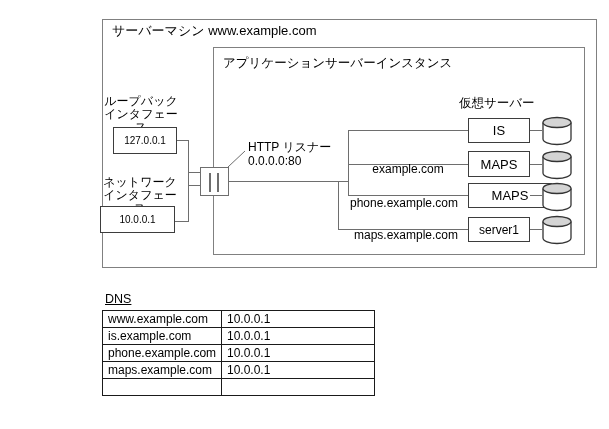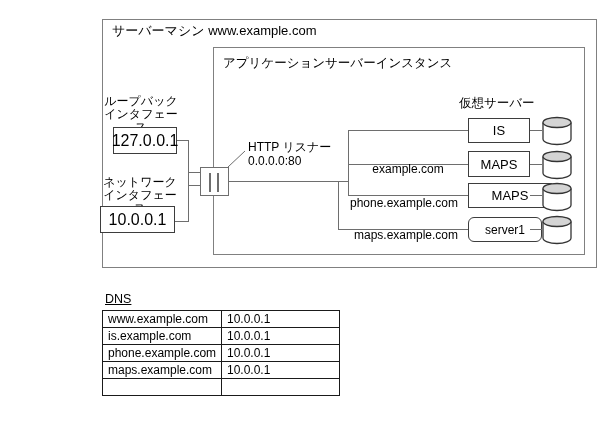--- a/index.html
+++ b/index.html
@@ -1,29 +1,29 @@
 <!DOCTYPE html>
 <html><head>
 <meta charset="utf-8">
 <style>
   html,body{margin:0;padding:0;background:#ffffff;}
   body{font-family:"Liberation Sans","DejaVu Sans",sans-serif;color:#000;}
   #canvas{position:relative;width:609px;height:429px;background:#fff;overflow:hidden;}
   .box{position:absolute;background:#fff;box-sizing:border-box;}
   .container{border:1px solid #808080;background:transparent;}
-  .smallbox{border:1px solid #3d3d3d;display:flex;align-items:center;justify-content:center;font-size:16px;}
+  .smallbox{border:1px solid #3d3d3d;display:flex;align-items:center;justify-content:center;font-size:10px;}
   .hline{position:absolute;height:1px;background:#6e6e6e;}
   .vline{position:absolute;width:1px;background:#6e6e6e;}
   .lbl{position:absolute;font-size:12px;line-height:13px;white-space:nowrap;}
   .lbl2{position:absolute;font-size:12px;line-height:13px;text-align:center;}
   .routelbl{position:absolute;width:120px;text-align:center;font-size:12px;white-space:nowrap;margin-top:46px;}
   .title{position:absolute;font-size:13px;white-space:nowrap;}
   .cyl{position:absolute;width:32px;height:30px;}
   .listenerbar{position:absolute;width:2px;height:19px;top:5px;background:#6e6e6e;}
-  table.dns{position:absolute;left:102px;top:310px;width:238px;border-collapse:collapse;table-layout:fixed;font-size:12px;}
+  table.dns{position:absolute;left:102px;top:310px;width:273px;border-collapse:collapse;table-layout:fixed;font-size:12px;}
   table.dns td{border:1px solid #1a1a1a;height:16px;padding:0 0 0 5px;white-space:nowrap;overflow:hidden;}
   td.c1{width:113px;}
 </style>
 </head>
 <body>
 
 <div id="canvas">
 
   <div class="box container" style="left:102px;top:19px;width:495px;height:249px;"></div>
   <div class="title" style="left:112px;top:22px;">サーバーマシン www.example.com</div>
@@ -81,21 +81,21 @@
 
   <div class="box smallbox" style="left:468px;top:118px;width:62px;height:25px;font-size:13px;">
     <span>IS</span>
   </div>
   <div class="box smallbox" style="left:468px;top:151px;width:62px;height:26px;font-size:13px;">
     <span>MAPS</span>
   </div>
   <div class="box smallbox" style="left:468px;top:183px;width:84px;height:25px;font-size:13px;">
     <span>MAPS</span>
   </div>
-  <div class="box smallbox" style="left:468px;top:217px;width:74px;height:25px;font-size:12px;border-radius:6px;">
+  <div class="box smallbox" style="left:468px;top:217px;width:62px;height:25px;font-size:12px;">
     <span>server1</span>
   </div>
 
   <div class="hline" style="left:530px;top:130px;width:12px;"></div>
   <div class="hline" style="left:530px;top:164px;width:12px;"></div>
   <div class="hline" style="left:530px;top:195px;width:12px;"></div>
   <div class="hline" style="left:530px;top:229px;width:12px;"></div>
 
   <svg class="cyl" style="left:541px;top:116px;" viewBox="0 0 32 30">
     <path d="M2 6.5 L2 23 C2 26 8.3 28.5 16 28.5 C23.7 28.5 30 26 30 23 L30 6.5" fill="#ffffff" stroke="#333333" stroke-width="1.3"></path>

